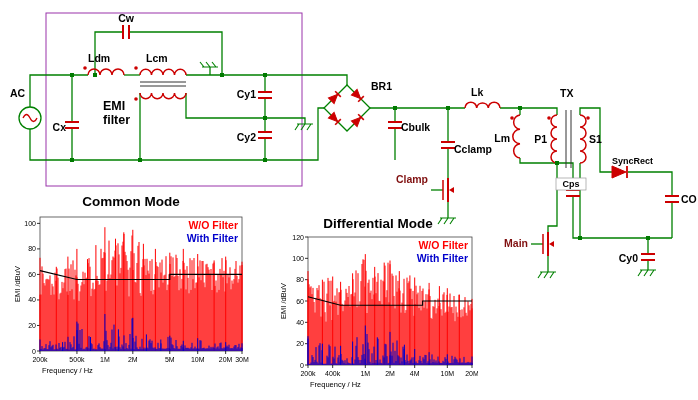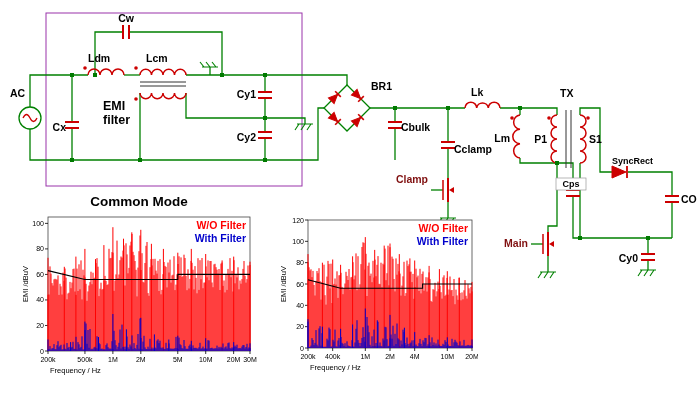--- a/index.html
+++ b/index.html
@@ -182,21 +182,21 @@
       <text class="lbl" x="547" y="143" text-anchor="end">P1</text>
       <text class="lbl" x="589" y="143">S1</text>
       <text class="lbl-sm" x="571" y="187" text-anchor="middle">Cps</text>
       <text class="lbl-accent" x="528" y="247" text-anchor="end">Main</text>
       <text class="lbl-sm" x="612" y="164">SyncRect</text>
       <text class="lbl" x="681" y="203">CO</text>
       <text class="lbl" x="638" y="262" text-anchor="end">Cy0</text>
     </g>
   </svg>
 
-  <div class="chart" style="left:20px;top:194px;width:238px;">
+  <div class="chart" style="left:12px;top:194px;width:238px;">
     <div class="chart-title">Common Mode</div>
     <svg width="238" height="176">
         <rect x="28" y="6" width="202" height="134" fill="#fff" stroke="#444" stroke-width="0.8"></rect>
         <line x1="25" y1="140" x2="28" y2="140" stroke="#000" stroke-width="0.8"></line>
         <text x="24" y="142.5" text-anchor="end" font-size="7" fill="#000">0</text>
         <line x1="25" y1="114.47619047619048" x2="28" y2="114.47619047619048" stroke="#000" stroke-width="0.8"></line>
         <text x="24" y="116.97619047619048" text-anchor="end" font-size="7" fill="#000">20</text>
         <line x1="25" y1="88.95238095238096" x2="28" y2="88.95238095238096" stroke="#000" stroke-width="0.8"></line>
         <text x="24" y="91.45238095238096" text-anchor="end" font-size="7" fill="#000">40</text>
         <line x1="25" y1="63.42857142857143" x2="28" y2="63.42857142857143" stroke="#000" stroke-width="0.8"></line>
@@ -225,20 +225,21 @@
         <text x="0" y="0" font-size="7.5" fill="#000" text-anchor="middle" transform="translate(8,73) rotate(-90)">EMI /dBuV</text>
         <path d="M28.0,140L28.0,83.7M29.0,140L29.0,83.5M30.0,140L30.0,55.4M31.0,140L31.0,62.6M32.0,140L32.0,72.1M33.0,140L33.0,74.5M34.0,140L34.0,68.4M35.0,140L35.0,67.8M36.0,140L36.0,68.3M37.0,140L37.0,68.6M38.0,140L38.0,64.4M39.0,140L39.0,83.9M40.0,140L40.0,72.8M41.0,140L41.0,75.4M42.0,140L42.0,83.5M43.0,140L43.0,61.6M44.0,140L44.0,69.8M45.0,140L45.0,57.5M46.0,140L46.0,66.6M47.0,140L47.0,88.3M48.0,140L48.0,82.5M49.0,140L49.0,81.7M50.0,140L50.0,70.9M51.0,140L51.0,77.2M52.0,140L52.0,71.5M53.0,140L53.0,58.1M54.0,140L54.0,57.6M55.0,140L55.0,80.5M56.0,140L56.0,83.9M57.0,140L57.0,57.6M58.0,140L58.0,80.0M59.0,140L59.0,53.3M60.0,140L60.0,78.3M61.0,140L61.0,49.4M62.0,140L62.0,88.4M63.0,140L63.0,58.7M64.0,140L64.0,64.4M65.0,140L65.0,66.4M66.0,140L66.0,72.8M67.0,140L67.0,89.8M68.0,140L68.0,80.4M69.0,140L69.0,74.5M70.0,140L70.0,71.1M71.0,140L71.0,60.7M72.0,140L72.0,73.2M73.0,140L73.0,61.7M74.0,140L74.0,67.3M75.0,140L75.0,66.6M76.0,140L76.0,52.1M77.0,140L77.0,47.1M78.0,140L78.0,55.7M79.0,140L79.0,85.1M80.0,140L80.0,77.7M81.0,140L81.0,71.7M82.0,140L82.0,78.6M83.0,140L83.0,77.9M84.0,140L84.0,69.6M85.0,140L85.0,64.9M86.0,140L86.0,69.9M87.0,140L87.0,74.0M88.0,140L88.0,73.3M89.0,140L89.0,37.8M90.0,140L90.0,47.3M91.0,140L91.0,46.9M92.0,140L92.0,41.1M93.0,140L93.0,41.7M94.0,140L94.0,79.8M95.0,140L95.0,69.5M96.0,140L96.0,63.4M97.0,140L97.0,29.6M98.0,140L98.0,67.1M99.0,140L99.0,63.5M100.0,140L100.0,49.2M101.0,140L101.0,45.5M102.0,140L102.0,46.6M103.0,140L103.0,39.6M104.0,140L104.0,34.4M105.0,140L105.0,74.5M106.0,140L106.0,32.3M107.0,140L107.0,43.4M108.0,140L108.0,62.3M109.0,140L109.0,56.9M110.0,140L110.0,34.5M111.0,140L111.0,30.7M112.0,140L112.0,23.0M113.0,140L113.0,40.8M114.0,140L114.0,44.2M115.0,140L115.0,50.0M116.0,140L116.0,58.8M117.0,140L117.0,85.4M118.0,140L118.0,56.6M119.0,140L119.0,40.2M120.0,140L120.0,24.5M121.0,140L121.0,59.0M122.0,140L122.0,42.2M123.0,140L123.0,70.8M124.0,140L124.0,71.5M125.0,140L125.0,52.0M126.0,140L126.0,34.8M127.0,140L127.0,31.0M128.0,140L128.0,82.1M129.0,140L129.0,84.8M130.0,140L130.0,56.2M131.0,140L131.0,48.1M132.0,140L132.0,54.4M133.0,140L133.0,47.9M134.0,140L134.0,64.1M135.0,140L135.0,47.8M136.0,140L136.0,59.6M137.0,140L137.0,62.6M138.0,140L138.0,49.9M139.0,140L139.0,80.0M140.0,140L140.0,48.2M141.0,140L141.0,83.3M142.0,140L142.0,78.9M143.0,140L143.0,63.2M144.0,140L144.0,51.0M145.0,140L145.0,54.9M146.0,140L146.0,55.9M147.0,140L147.0,76.4M148.0,140L148.0,51.5M149.0,140L149.0,61.5M150.0,140L150.0,48.6M151.0,140L151.0,71.6M152.0,140L152.0,64.4M153.0,140L153.0,63.7M154.0,140L154.0,45.2M155.0,140L155.0,79.1M156.0,140L156.0,73.6M157.0,140L157.0,63.2M158.0,140L158.0,53.0M159.0,140L159.0,45.3M160.0,140L160.0,64.9M161.0,140L161.0,46.4M162.0,140L162.0,66.0M163.0,140L163.0,65.1M164.0,140L164.0,43.7M165.0,140L165.0,47.0M166.0,140L166.0,64.9M167.0,140L167.0,79.2M168.0,140L168.0,58.3M169.0,140L169.0,77.5M170.0,140L170.0,67.9M171.0,140L171.0,49.9M172.0,140L172.0,51.8M173.0,140L173.0,58.7M174.0,140L174.0,78.4M175.0,140L175.0,55.1M176.0,140L176.0,66.9M177.0,140L177.0,82.3M178.0,140L178.0,47.2M179.0,140L179.0,78.9M180.0,140L180.0,49.2M181.0,140L181.0,68.2M182.0,140L182.0,47.0M183.0,140L183.0,77.2M184.0,140L184.0,71.6M185.0,140L185.0,71.5M186.0,140L186.0,55.4M187.0,140L187.0,66.3M188.0,140L188.0,49.4M189.0,140L189.0,69.2M190.0,140L190.0,50.0M191.0,140L191.0,50.0M192.0,140L192.0,71.5M193.0,140L193.0,76.2M194.0,140L194.0,53.4M195.0,140L195.0,52.8M196.0,140L196.0,56.2M197.0,140L197.0,58.7M198.0,140L198.0,62.7M199.0,140L199.0,58.0M200.0,140L200.0,79.0M201.0,140L201.0,52.6M202.0,140L202.0,51.5M203.0,140L203.0,74.9M204.0,140L204.0,69.5M205.0,140L205.0,81.4M206.0,140L206.0,63.4M207.0,140L207.0,78.9M208.0,140L208.0,57.9M209.0,140L209.0,63.8M210.0,140L210.0,47.1M211.0,140L211.0,66.2M212.0,140L212.0,59.8M213.0,140L213.0,80.5M214.0,140L214.0,49.2M215.0,140L215.0,72.3M216.0,140L216.0,63.3M217.0,140L217.0,66.4M218.0,140L218.0,56.3M219.0,140L219.0,78.3M220.0,140L220.0,69.5M221.0,140L221.0,72.7M222.0,140L222.0,68.1M223.0,140L223.0,57.9M224.0,140L224.0,50.0M225.0,140L225.0,64.9M226.0,140L226.0,71.6M227.0,140L227.0,68.1M228.0,140L228.0,54.5M229.0,140L229.0,64.0M230.0,140L230.0,54.0M28.0,140L28.0,46.8M44.3,140L44.3,55.8M55.9,140L55.9,45.6M64.9,140L64.9,37.9M75.5,140L75.5,48.1M83.9,140L83.9,34.1M92.9,140L92.9,16.2M103.5,140L103.5,27.7M111.8,140L111.8,21.3M120.8,140L120.8,18.8M131.4,140L131.4,32.8M143.4,140L143.4,37.9M157.8,140L157.8,41.7M171.3,140L171.3,37.9M185.7,140L185.7,43.0M202.1,140L202.1,49.4M213.7,140L213.7,45.6M230.0,140L230.0,50.7" stroke="#FF0000" stroke-width="1" fill="none"></path>
         <path d="M28.0,140L28.0,138.6M29.0,140L29.0,138.0M30.0,140L30.0,135.1M31.0,140L31.0,138.5M32.0,140L32.0,137.3M33.0,140L33.0,137.2M34.0,140L34.0,133.1M35.0,140L35.0,138.2M36.0,140L36.0,138.2M37.0,140L37.0,134.2M38.0,140L38.0,130.2M39.0,140L39.0,136.2M40.0,140L40.0,134.8M41.0,140L41.0,133.8M42.0,140L42.0,138.5M43.0,140L43.0,138.3M44.0,140L44.0,133.5M45.0,140L45.0,137.7M46.0,140L46.0,138.3M47.0,140L47.0,132.0M48.0,140L48.0,136.9M49.0,140L49.0,135.9M50.0,140L50.0,138.6M51.0,140L51.0,136.8M52.0,140L52.0,135.9M53.0,140L53.0,130.8M54.0,140L54.0,137.8M55.0,140L55.0,137.9M56.0,140L56.0,125.8M57.0,140L57.0,138.4M58.0,140L58.0,131.1M59.0,140L59.0,133.3M60.0,140L60.0,137.2M61.0,140L61.0,135.9M62.0,140L62.0,125.3M63.0,140L63.0,138.5M64.0,140L64.0,138.5M65.0,140L65.0,119.1M66.0,140L66.0,112.5M67.0,140L67.0,132.8M68.0,140L68.0,119.0M69.0,140L69.0,136.8M70.0,140L70.0,118.0M71.0,140L71.0,138.4M72.0,140L72.0,137.7M73.0,140L73.0,138.4M74.0,140L74.0,136.5M75.0,140L75.0,135.8M76.0,140L76.0,137.2M77.0,140L77.0,125.2M78.0,140L78.0,137.5M79.0,140L79.0,132.0M80.0,140L80.0,133.2M81.0,140L81.0,138.0M82.0,140L82.0,137.5M83.0,140L83.0,138.4M84.0,140L84.0,138.3M85.0,140L85.0,138.4M86.0,140L86.0,134.1M87.0,140L87.0,132.4M88.0,140L88.0,136.2M89.0,140L89.0,137.6M90.0,140L90.0,137.6M91.0,140L91.0,137.7M92.0,140L92.0,130.2M93.0,140L93.0,138.2M94.0,140L94.0,119.8M95.0,140L95.0,129.2M96.0,140L96.0,134.2M97.0,140L97.0,138.3M98.0,140L98.0,135.8M99.0,140L99.0,131.8M100.0,140L100.0,118.5M101.0,140L101.0,137.5M102.0,140L102.0,113.6M103.0,140L103.0,136.1M104.0,140L104.0,135.7M105.0,140L105.0,138.2M106.0,140L106.0,135.6M107.0,140L107.0,125.5M108.0,140L108.0,136.3M109.0,140L109.0,137.9M110.0,140L110.0,133.5M111.0,140L111.0,135.4M112.0,140L112.0,124.4M113.0,140L113.0,137.9M114.0,140L114.0,132.1M115.0,140L115.0,137.0M116.0,140L116.0,138.1M117.0,140L117.0,133.9M118.0,140L118.0,123.0M119.0,140L119.0,137.7M120.0,140L120.0,107.5M121.0,140L121.0,127.0M122.0,140L122.0,138.1M123.0,140L123.0,130.6M124.0,140L124.0,124.8M125.0,140L125.0,136.4M126.0,140L126.0,138.0M127.0,140L127.0,138.1M128.0,140L128.0,135.7M129.0,140L129.0,137.8M130.0,140L130.0,127.8M131.0,140L131.0,138.1M132.0,140L132.0,136.6M133.0,140L133.0,138.1M134.0,140L134.0,136.8M135.0,140L135.0,136.5M136.0,140L136.0,137.4M137.0,140L137.0,129.6M138.0,140L138.0,128.3M139.0,140L139.0,132.1M140.0,140L140.0,129.7M141.0,140L141.0,136.6M142.0,140L142.0,137.4M143.0,140L143.0,136.3M144.0,140L144.0,137.9M145.0,140L145.0,137.9M146.0,140L146.0,131.8M147.0,140L147.0,137.3M148.0,140L148.0,137.3M149.0,140L149.0,132.4M150.0,140L150.0,137.7M151.0,140L151.0,137.5M152.0,140L152.0,137.9M153.0,140L153.0,137.6M154.0,140L154.0,137.9M155.0,140L155.0,137.1M156.0,140L156.0,125.9M157.0,140L157.0,137.1M158.0,140L158.0,137.9M159.0,140L159.0,126.6M160.0,140L160.0,133.2M161.0,140L161.0,134.2M162.0,140L162.0,137.1M163.0,140L163.0,137.7M164.0,140L164.0,129.0M165.0,140L165.0,135.2M166.0,140L166.0,137.8M167.0,140L167.0,137.8M168.0,140L168.0,137.8M169.0,140L169.0,134.9M170.0,140L170.0,133.5M171.0,140L171.0,136.3M172.0,140L172.0,137.7M173.0,140L173.0,134.4M174.0,140L174.0,136.9M175.0,140L175.0,136.9M176.0,140L176.0,136.8M177.0,140L177.0,137.4M178.0,140L178.0,137.7M179.0,140L179.0,136.3M180.0,140L180.0,131.8M181.0,140L181.0,137.7M182.0,140L182.0,137.3M183.0,140L183.0,135.6M184.0,140L184.0,137.7M185.0,140L185.0,137.3M186.0,140L186.0,137.7M187.0,140L187.0,137.6M188.0,140L188.0,129.2M189.0,140L189.0,129.6M190.0,140L190.0,137.4M191.0,140L191.0,137.0M192.0,140L192.0,136.7M193.0,140L193.0,137.6M194.0,140L194.0,137.6M195.0,140L195.0,137.3M196.0,140L196.0,137.4M197.0,140L197.0,134.6M198.0,140L198.0,137.5M199.0,140L199.0,135.9M200.0,140L200.0,137.3M201.0,140L201.0,135.8M202.0,140L202.0,136.9M203.0,140L203.0,132.5M204.0,140L204.0,137.6M205.0,140L205.0,136.3M206.0,140L206.0,135.4M207.0,140L207.0,137.6M208.0,140L208.0,132.1M209.0,140L209.0,131.5M210.0,140L210.0,137.2M211.0,140L211.0,137.6M212.0,140L212.0,136.4M213.0,140L213.0,137.3M214.0,140L214.0,136.0M215.0,140L215.0,134.6M216.0,140L216.0,135.8M217.0,140L217.0,133.7M218.0,140L218.0,137.3M219.0,140L219.0,137.3M220.0,140L220.0,137.0M221.0,140L221.0,137.5M222.0,140L222.0,135.5M223.0,140L223.0,134.0M224.0,140L224.0,134.2M225.0,140L225.0,137.5M226.0,140L226.0,136.0M227.0,140L227.0,132.8M228.0,140L228.0,137.5M229.0,140L229.0,136.3M230.0,140L230.0,137.1M28.0,140L28.0,128.5M50.6,140L50.6,131.1M64.9,140L64.9,110.6M78.5,140L78.5,126.0M92.9,140L92.9,103.0M106.4,140L106.4,118.3M120.8,140L120.8,106.8M134.4,140L134.4,123.4M148.8,140L148.8,128.5M157.8,140L157.8,124.7M171.3,140L171.3,129.8M185.7,140L185.7,127.2M213.7,140L213.7,131.1M230.0,140L230.0,132.3" stroke="#0000CC" stroke-width="1" fill="none"></path>
         <polyline points="28.0,59.6 64.9,68.5 157.8,68.5 157.8,63.4 230.0,63.4" fill="none" stroke="#000000" stroke-width="1.1"></polyline>
         <text x="226" y="18" text-anchor="end" font-size="10.5" font-weight="bold" fill="#FF0000">W/O Filter</text>
         <text x="226" y="31" text-anchor="end" font-size="10.5" font-weight="bold" fill="#0000CC">With Filter</text>
       </svg>
   </div>
 
   <div class="chart" style="left:278px;top:216px;width:200px;">
+    <div class="chart-title">Differential Mode</div>
     <svg width="200" height="168">
         <rect x="30" y="4" width="164" height="128" fill="#fff" stroke="#444" stroke-width="0.8"></rect>
         <line x1="27" y1="132" x2="30" y2="132" stroke="#000" stroke-width="0.8"></line>
         <text x="26" y="134.5" text-anchor="end" font-size="7" fill="#000">0</text>
         <line x1="27" y1="110.66666666666667" x2="30" y2="110.66666666666667" stroke="#000" stroke-width="0.8"></line>
         <text x="26" y="113.16666666666667" text-anchor="end" font-size="7" fill="#000">20</text>
         <line x1="27" y1="89.33333333333334" x2="30" y2="89.33333333333334" stroke="#000" stroke-width="0.8"></line>
         <text x="26" y="91.83333333333334" text-anchor="end" font-size="7" fill="#000">40</text>
         <line x1="27" y1="68" x2="30" y2="68" stroke="#000" stroke-width="0.8"></line>
         <text x="26" y="70.5" text-anchor="end" font-size="7" fill="#000">60</text>

